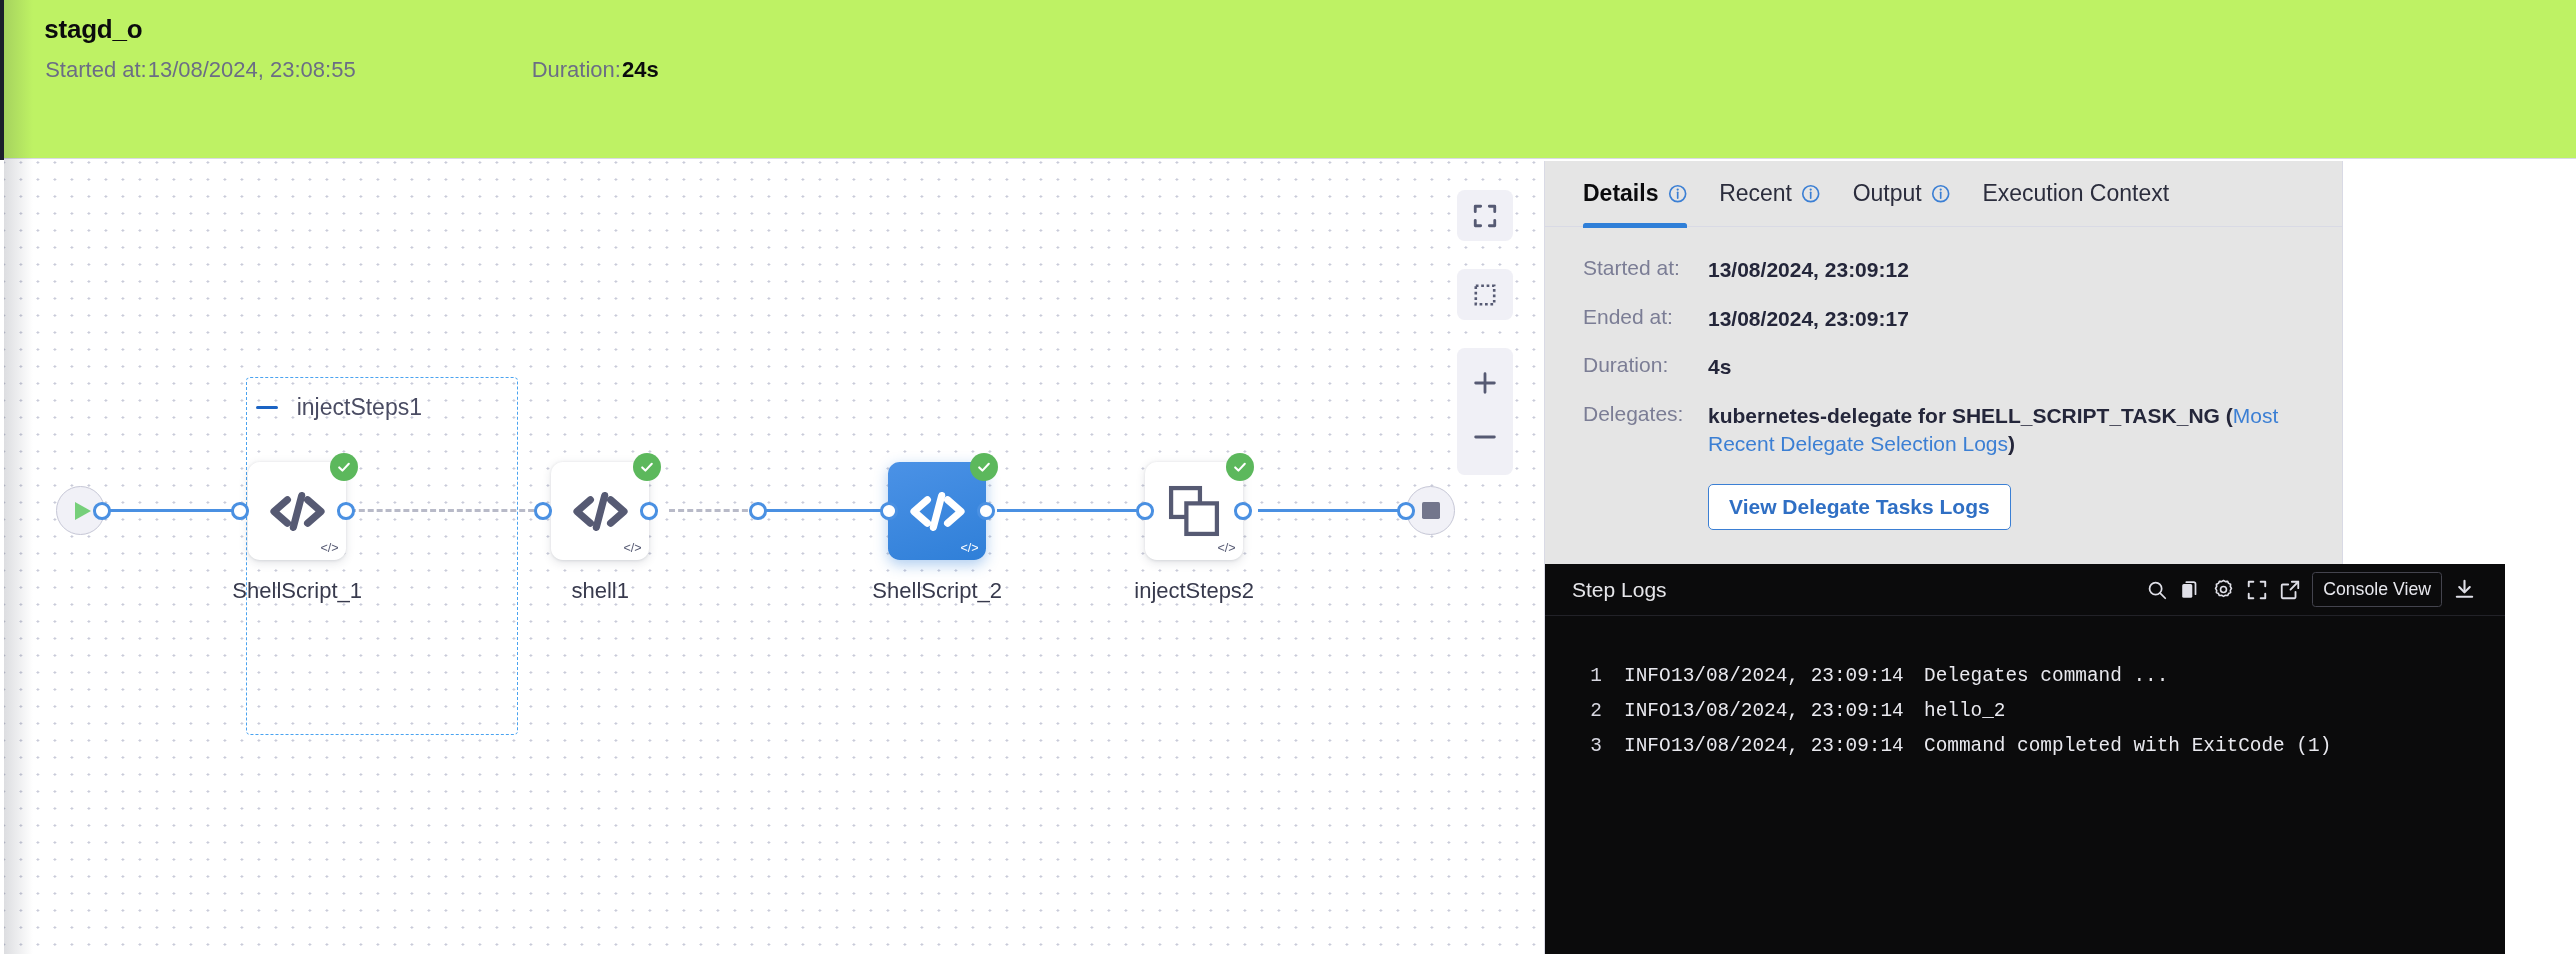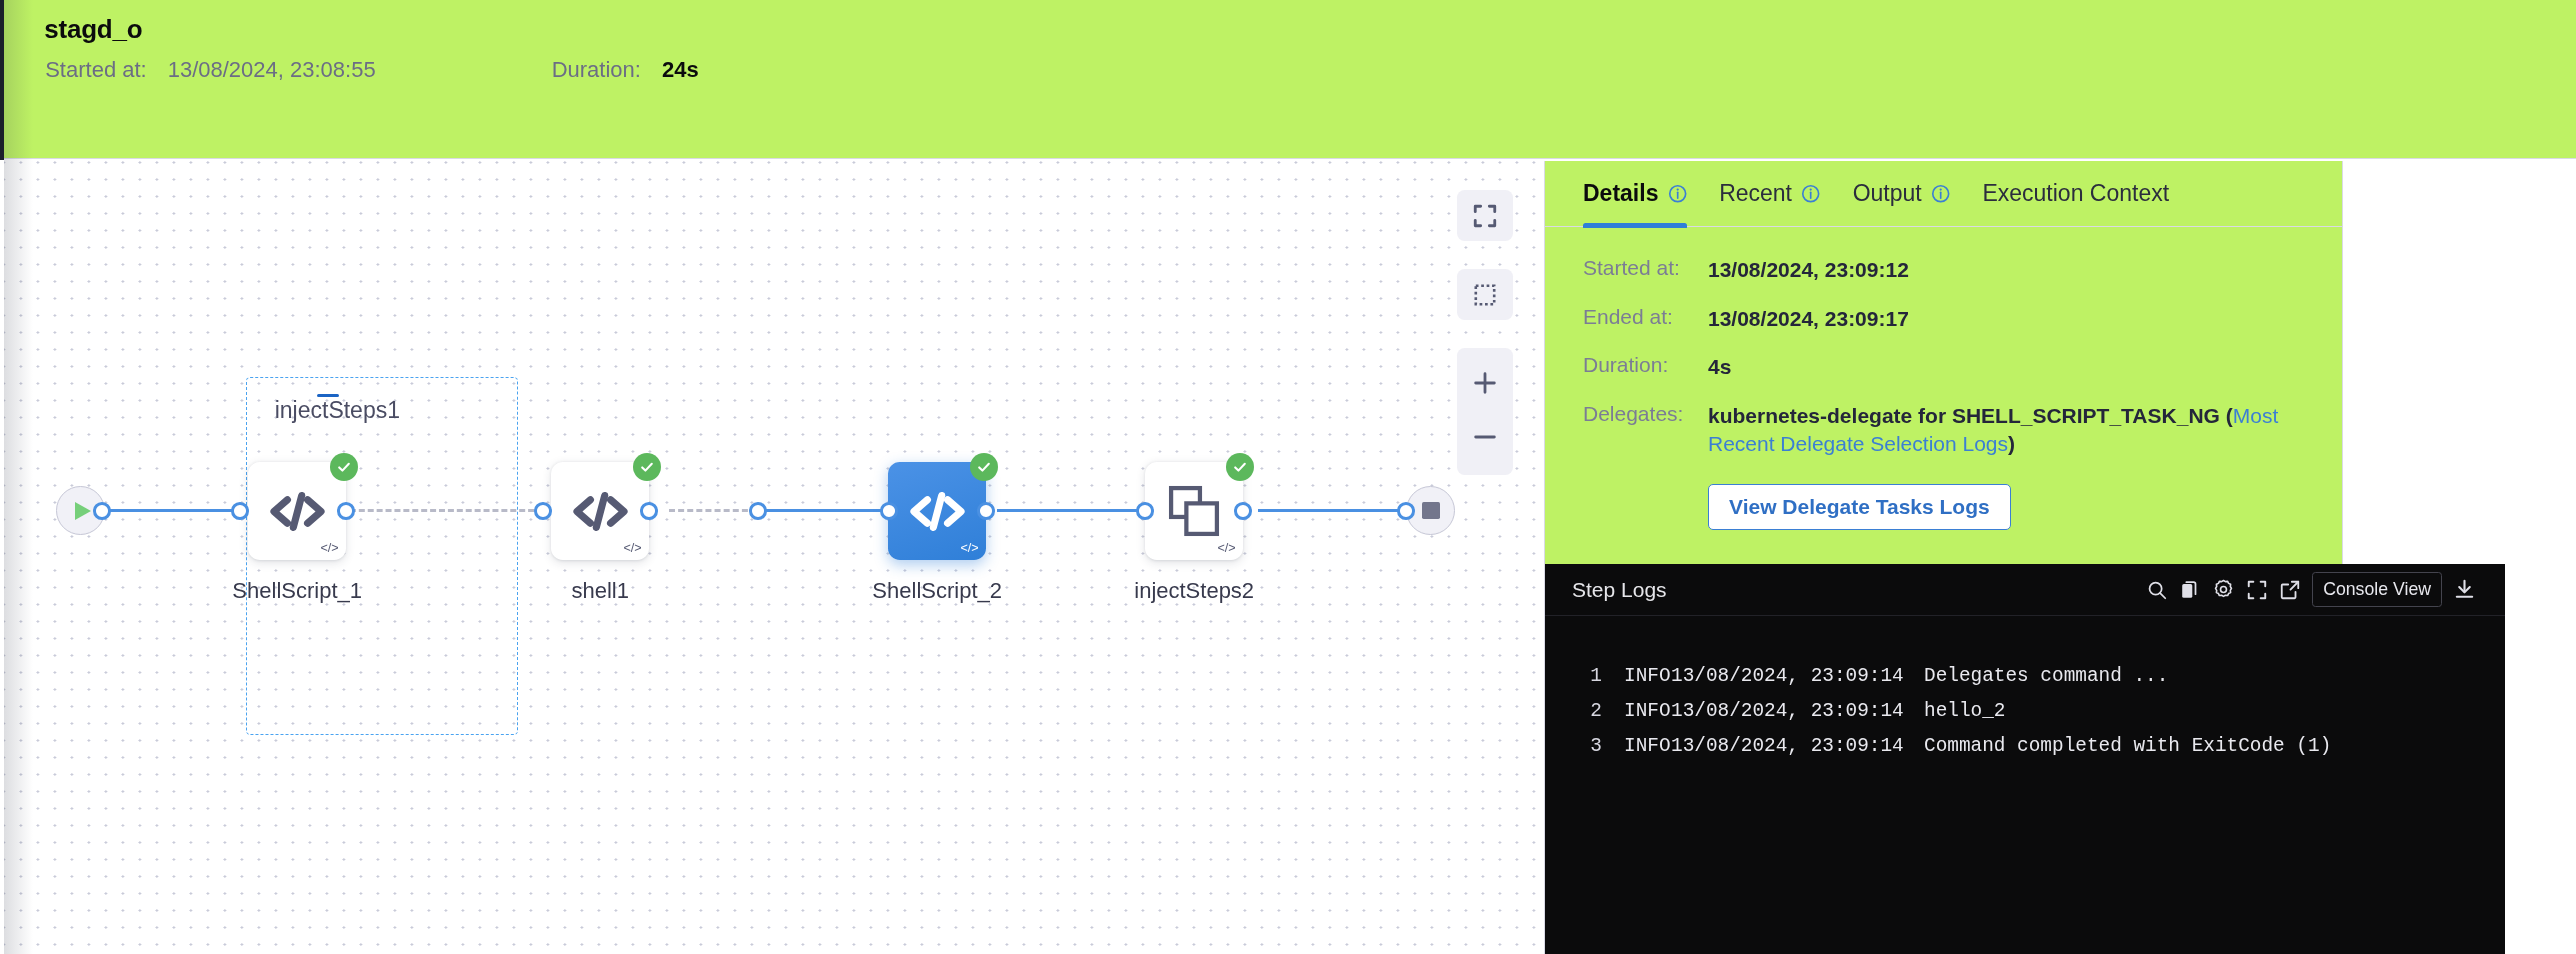--- a/index.html
+++ b/index.html
@@ -40,21 +40,21 @@
     position: absolute; left: 40px; top: 14.3px;
     font-size: 26px; font-weight: 700; color: #0b0b0d;
     letter-spacing: -0.2px;
   }
   .header-meta {
     position: absolute; left: 41px; top: 57px;
     display: flex; align-items: baseline;
   }
   .meta-item { display: flex; align-items: baseline; font-size: 22px; }
   .meta-label { color: #6b6d85; }
-  .meta-value { color: #6b6d85; margin-left: 21px; }
+  .meta-value { color: #6b6d85; margin-left: 1px; }
   .meta-value.bold { color: #0b0b0d; font-weight: 700; }
   .meta-gap { width: 176px; }
 
   
   .canvas {
     position: absolute; left: 4.2px; top: 161px;
     width: 1539px; height: 794px;
     background-color: #ffffff;
     background-image: radial-gradient(circle, #c9cbd9 1.3px, transparent 1.4px);
     background-size: 17px 17px;
@@ -170,21 +170,21 @@
     width: 56px; border-radius: 7.6px; background: #f0f0f6;
     display: flex; flex-direction: column; align-items: center;
     padding: 7.6px 0 11px;
   }
   .ctrl-stack .ctrl { background: none; margin: 0; height: 54px; }
 
   
   .right-panel {
     position: absolute; left: 1544px; top: 161px;
     width: 799px; height: 794px;
-    background: #bef264;
+    background: #e5e5e5;
     border-left: 1.7px solid #d9dae5;
     border-right: 1.7px solid #d9dae5;
   }
   .tabs {
     position: relative;
     height: 66px;
     border-bottom: 1.7px solid #d9dae5;
     display: flex; align-items: center;
     padding-left: 38px;
   }
@@ -281,21 +281,21 @@
         <span class="meta-label">Duration:</span>
         <span class="meta-value bold">24s</span>
       </div>
     </div>
   </div>
 
   <div class="canvas">
     <div class="graph">
 
       <div class="group-box" style="left:242px; top:216px; width:272px; height:358px;"></div>
-      <div class="group-head" style="left:252px; top:233px;flex-direction:column;">
+      <div class="group-head" style="left:252px; top:233px;">
         <span class="group-collapse"></span>
         <span class="group-name">injectSteps1</span>
       </div>
 
       <div class="edge" style="left:63px; width:173px;"></div>
       <div class="edge dashed" style="left:337px; width:202px;"></div>
       <div class="edge dashed" style="left:665px; width:88px;"></div>
       <div class="edge" style="left:753px; width:130px;"></div>
       <div class="edge" style="left:993px; width:147px;"></div>
       <div class="edge" style="left:1254px; width:147px;"></div>

